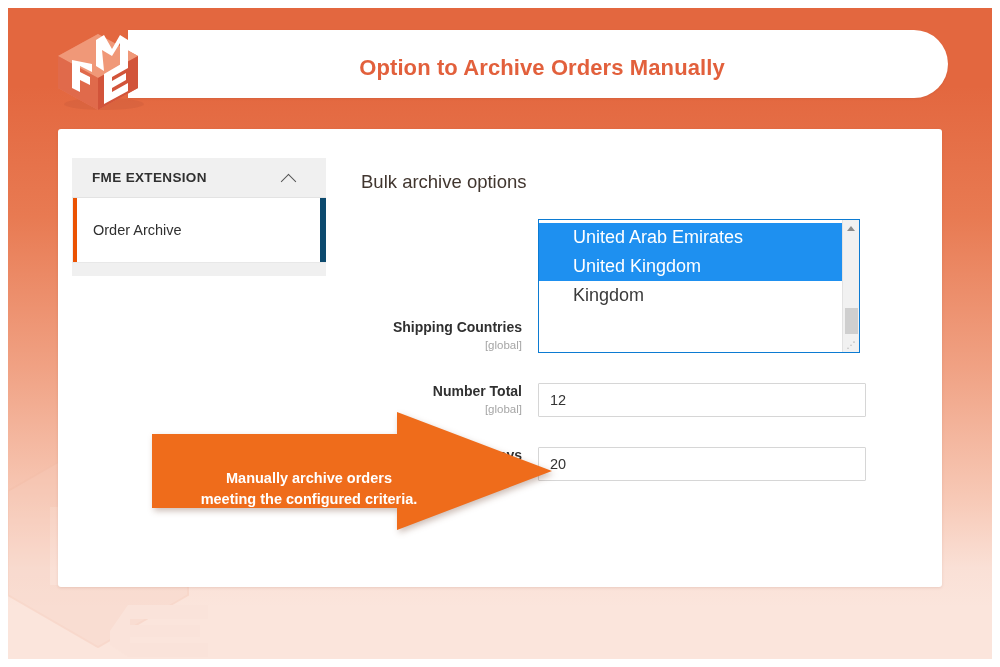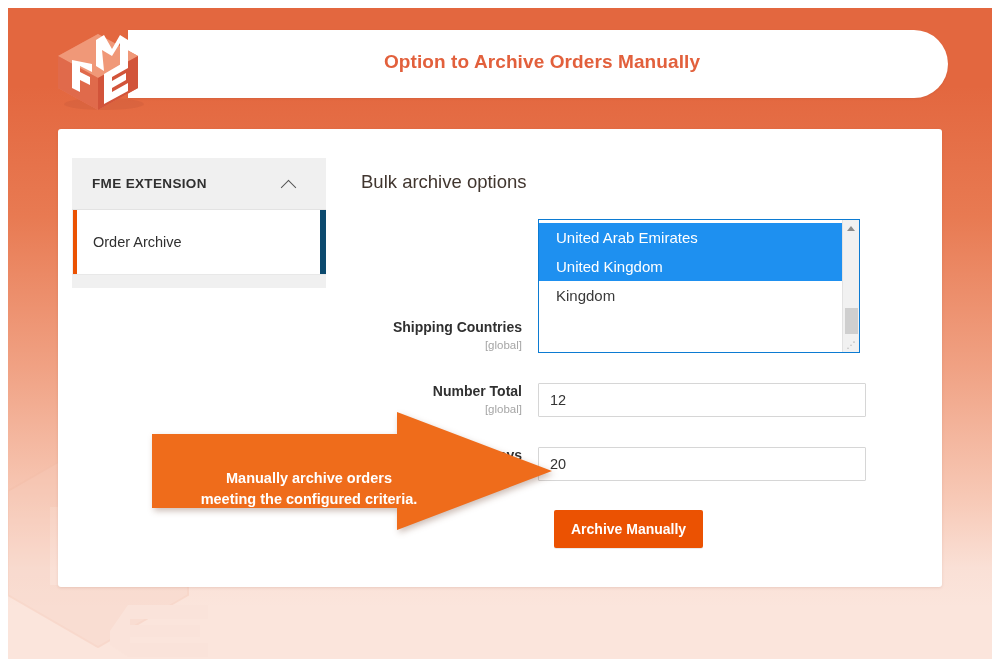--- a/index.html
+++ b/index.html
@@ -45,26 +45,26 @@
   .header-pill {
     position: absolute;
     left: 120px; top: 22px;
     width: 820px; height: 68px;
     background: #ffffff;
     border-radius: 0 34px 34px 0;
     box-shadow: 0 1px 2px rgba(120,50,25,.10);
   }
   .header-title {
     position: absolute;
-    left: 120px; top: 20px;
+    left: 120px; top: 26px;
     width: 828px; height: 68px;
     display: flex;
     align-items: center;
     justify-content: center;
-    font-size: 19px;
+    font-size: 22px;
     font-weight: bold;
     color: #e2603c;
     letter-spacing: .1px;
     white-space: nowrap;
   }
 
   
   .logo {
     position: absolute;
     left: 38px; top: 22px;
@@ -82,21 +82,21 @@
     box-shadow: 0 1px 3px rgba(120,50,25,.13);
   }
 
   
   .sidebar {
     position: absolute;
     left: 14px; top: 29px;
     width: 254px;
   }
   .sidebar-head {
-    height: 52px;
+    height: 40px;
     background: #f0f0f0;
     border-bottom: 1px solid #e3e3e3;
     display: flex;
     align-items: center;
     padding: 0 29px 0 20px;
     justify-content: space-between;
     cursor: pointer;
   }
   .sidebar-head-label {
     font-size: 13.5px;
@@ -199,22 +199,22 @@
   .ms-list {
     position: absolute;
     left: 0; top: 3px;
     right: 17px;
     bottom: 0;
     padding: 0;
   }
   .ms-opt {
     height: 29px;
     line-height: 29px;
-    padding-left: 17px;
-    font-size: 15px;
+    padding-left: 34px;
+    font-size: 18px;
     color: #3a3a3a;
     white-space: nowrap;
     cursor: pointer;
   }
   .ms-opt.sel {
     background: #1e90f0;
     color: #ffffff;
   }
   .ms-scroll {
     position: absolute;
@@ -382,23 +382,20 @@
       <div class="field-row">
         <div class="field-label">
           <span class="lbl">Number of Days</span>
           <span class="scope">[global]</span>
         </div>
         <div class="field-control">
           <input class="text-input" type="text" value="20" style="">
         </div>
       </div>
 
-      <div class="btn-row">
-        <button class="btn-primary">Archive Manually</button>
-      </div>
     </div>
   </div>
 
   <svg class="callout" viewBox="0 0 400 118" aria-hidden="true">
     <polygon points="0,22 245,22 245,0 400,59 245,118 245,96 0,96" fill="#ef6c1b"></polygon>
   </svg>
   <div class="callout-text">
     <div>Manually archive orders</div>
     <div>meeting the configured criteria.</div>
   </div>

